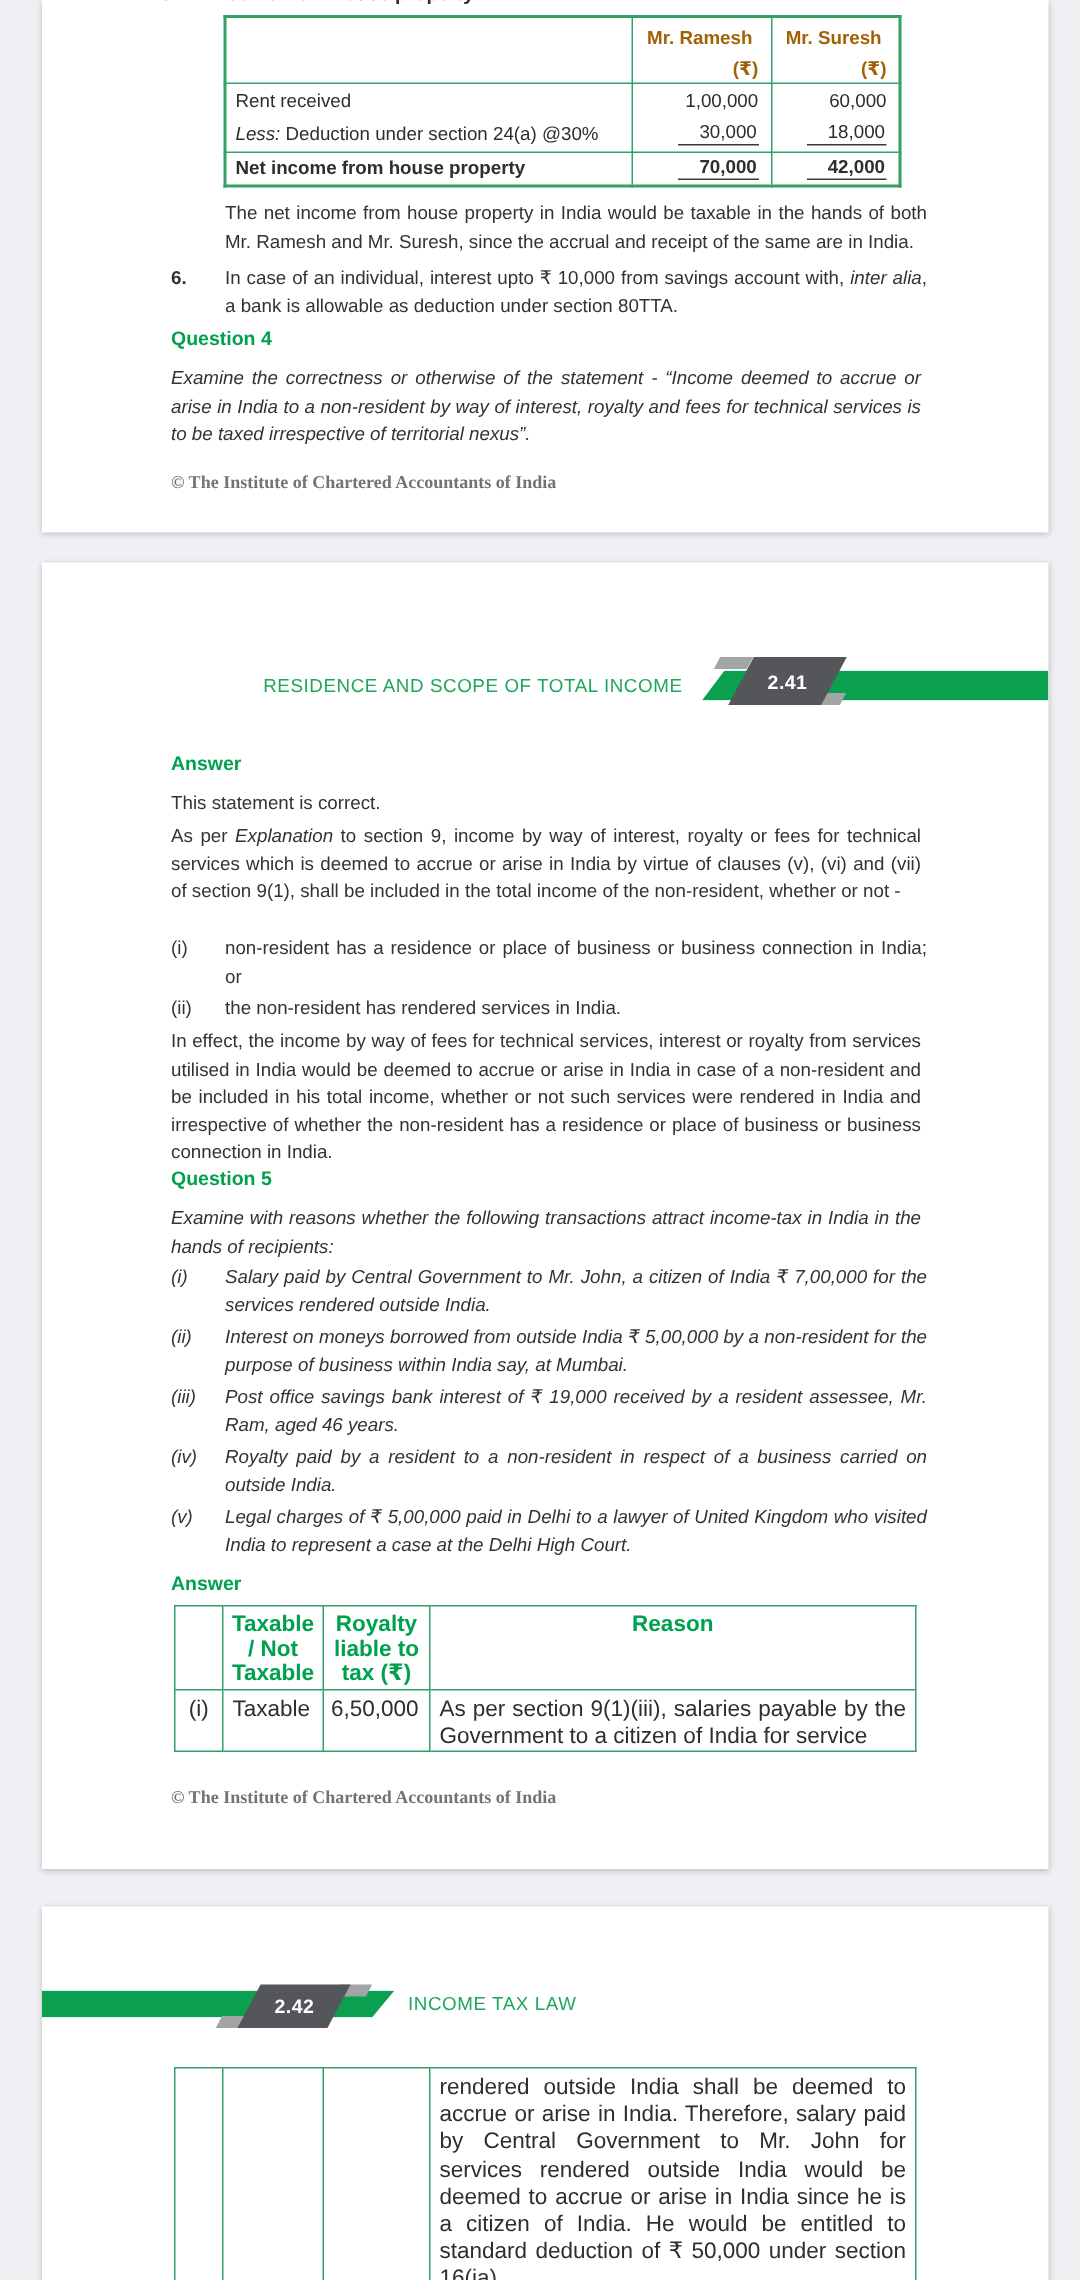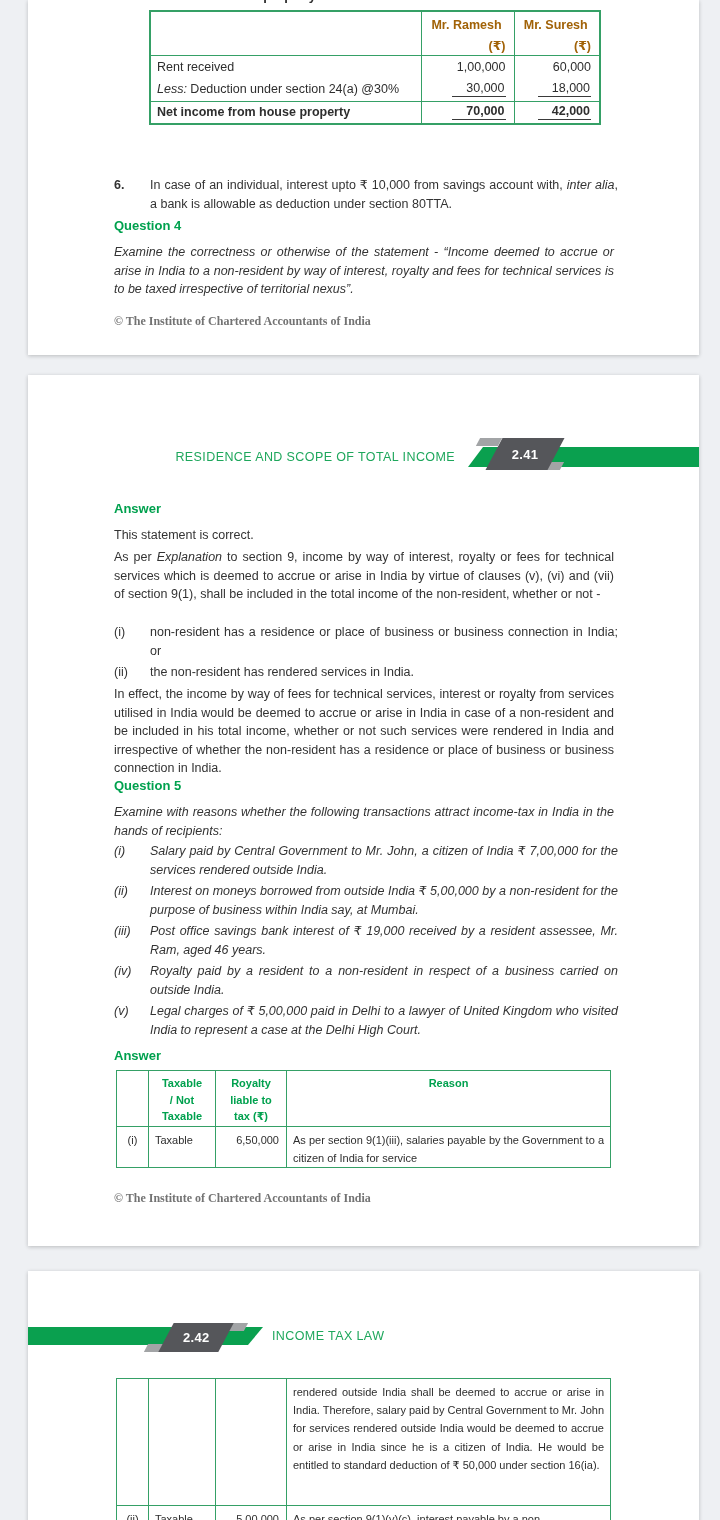--- a/index.html
+++ b/index.html
@@ -32,21 +32,21 @@
     padding:0 8px 0 6px;vertical-align:middle;overflow:hidden;
   }
   table.t1{border:2px solid #35a066;}
   table.t1 th{border-bottom:1.5px solid #35a066;font-weight:bold;color:#a16207;}
   table.t1 .hdr-name{text-align:center;padding-top:4px;}
   table.t1 .hdr-unit{text-align:right;padding-top:6px;}
   table.t1 td.num{text-align:right;}
   table.t1 tr.r-less td{border-bottom:1.5px solid #35a066;}
   .u{border-bottom:1px solid #3a3a3a;padding:0 1px 1px 14px;display:inline-block;}
   
-  table.t2{border-collapse:collapse;table-layout:fixed;font-size:11px;color:#2e2e2e;}
+  table.t2{border-collapse:collapse;table-layout:fixed;font-size:15px;color:#2e2e2e;}
   table.t2{border:1.5px solid #35a066;}
   table.t2 td,table.t2 th{
     border:1px solid #35a066;vertical-align:top;overflow:hidden;
     line-height:18.2px;
   }
   table.t2 th{color:#00a14e;font-weight:bold;text-align:center;line-height:16.5px;padding-top:4px;}
   table.t2 td.c-num{text-align:center;padding-top:4px;}
   table.t2 td.c-tax{padding:4px 2px 0 6px;}
   table.t2 td.c-amt{text-align:right;padding:4px 7px 0 2px;}
   table.t2 td.c-reason{text-align:justify;padding:4px 6px 0 6px;}
@@ -101,20 +101,21 @@
       <td class="num"><span class="u">18,000</span></td>
     </tr>
     <tr style="height:23px;">
       <td class="bold">Net income from house property</td>
       <td class="num bold"><span class="u">70,000</span></td>
       <td class="num bold"><span class="u">42,000</span></td>
     </tr>
   </tbody>
     </table>
 
+  <div class="abs body-text" style="left:122px;top:133px;width:468px;">The net income from house property in India would be taxable in the hands of both Mr. Ramesh and Mr. Suresh, since the accrual and receipt of the same are in India.</div>
 
   <div class="marker bold" style="left:86px;top:176px;">6.</div>
   <div class="abs body-text" style="left:122px;top:176px;width:468px;">
     <span>In case of an individual, interest upto ₹ 10,000 from savings account with, </span><span class="italic">inter alia</span><span>, a bank is allowable as deduction under section 80TTA.</span>
   </div>
 
   <div class="abs green-heading" style="left:86px;top:218px;">Question 4</div>
 
   <div class="abs body-text italic" style="left:86px;top:243px;width:500px;">Examine the correctness or otherwise of the statement - “Income deemed to accrue or arise in India to a non-resident by way of interest, royalty and fees for technical services is to be taxed irrespective of territorial nexus”.</div>
 

